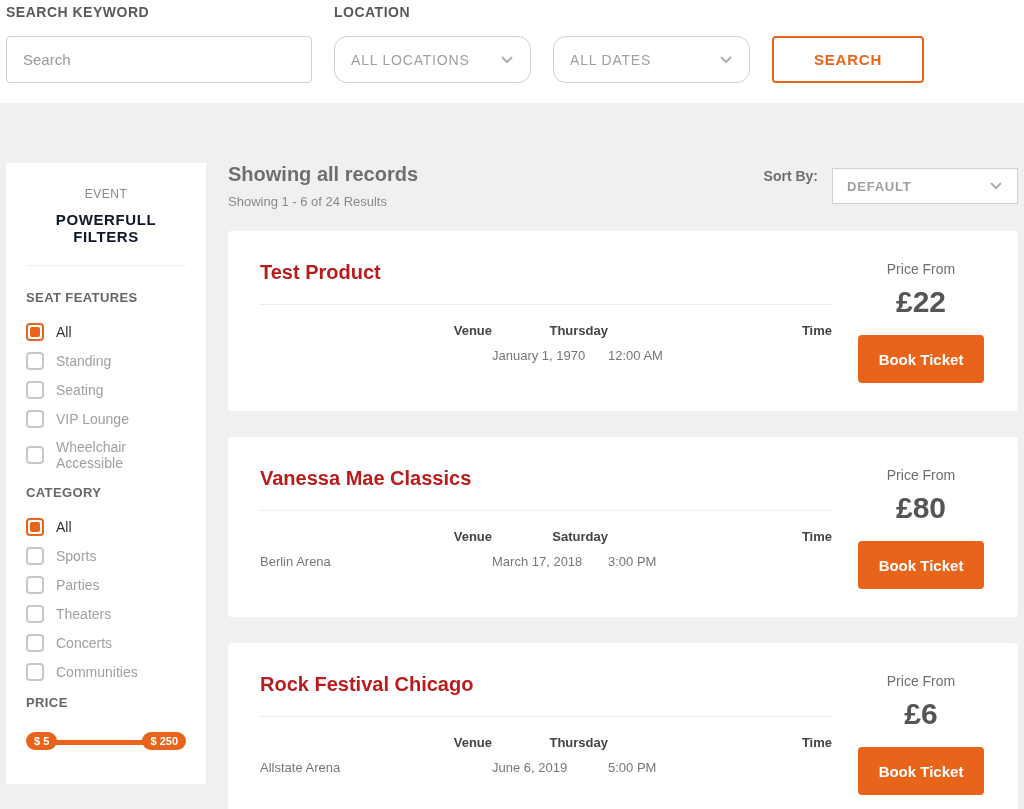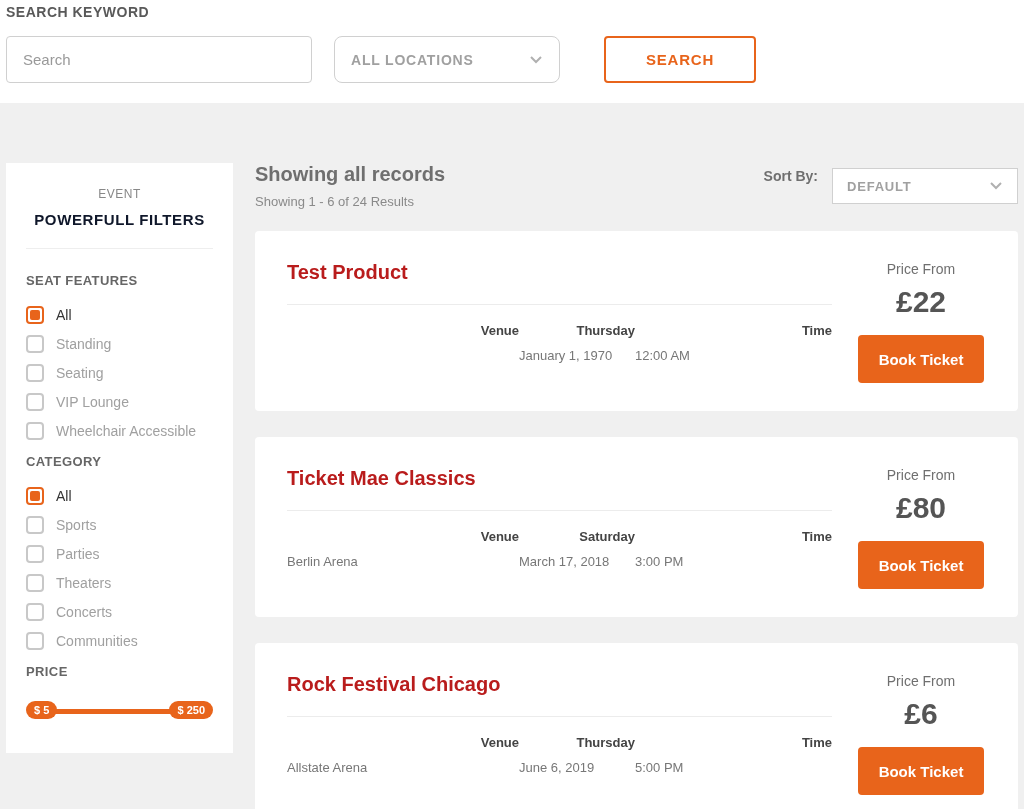--- a/index.html
+++ b/index.html
@@ -4,30 +4,30 @@
   <style>
     * { box-sizing: border-box; margin: 0; padding: 0; }
     body { font-family: -apple-system, BlinkMacSystemFont, "Segoe UI", Arial, sans-serif; background: #fff; color: #333; width: 1024px; }
     
     
     .search-row { display: flex; gap: 22px; padding: 4px 6px 20px 6px; align-items: flex-end; }
     .search-col { display: flex; flex-direction: column; }
     .search-label { font-size: 14px; font-weight: 700; color: #595959; letter-spacing: 0.5px; margin-bottom: 16px; }
     .search-input { width: 306px; height: 47px; border: 1px solid #d0d0d0; border-radius: 4px; padding: 0 16px; font-size: 15px; color: #444; outline: none; }
     .search-input::placeholder { color: #999; }
-    .select-box { width: 226px; height: 47px; border: 1px solid #d0d0d0; border-radius: 8px; padding: 0 16px; font-size: 14px; font-weight: 700; color: #a0a0a0; letter-spacing: 0.8px; display: flex; align-items: center; justify-content: space-between; cursor: pointer; background: #fff; }
+    .select-box { width: 197px; height: 47px; border: 1px solid #d0d0d0; border-radius: 13px; padding: 0 16px; font-size: 14px; font-weight: 400; color: #a0a0a0; letter-spacing: 0.8px; display: flex; align-items: center; justify-content: space-between; cursor: pointer; background: #fff; }
     .chevron { width: 14px; height: 14px; display: inline-flex; align-items: center; justify-content: center; }
     .chevron svg { width: 12px; height: 8px; fill: none; stroke: #b0b0b0; stroke-width: 2; }
     .search-btn { width: 152px; height: 47px; border: 2px solid #e8641b; border-radius: 4px; background: #fff; color: #e8641b; font-size: 15px; font-weight: 700; letter-spacing: 0.8px; cursor: pointer; }
 
     
     .main { background: #f0f0f0; padding: 60px 6px 0 6px; display: flex; gap: 22px; align-items: flex-start; }
 
     
-    .sidebar { width: 227px; background: #fff; border-radius: 0; padding: 24px 20px 30px 20px; }
+    .sidebar { width: 200px; background: #fff; border-radius: 0; padding: 24px 20px 30px 20px; }
     .sidebar-header { text-align: center; margin-bottom: 24px; padding-bottom: 20px; border-bottom: 1px solid #eee; }
     .sidebar-header .sm { font-size: 12px; color: #888; letter-spacing: 0.5px; margin-bottom: 10px; }
     .sidebar-header .lg { font-size: 15px; font-weight: 700; color: #0f172a; letter-spacing: 0.6px; }
     .filter-title { font-size: 13px; font-weight: 700; color: #666; letter-spacing: 0.4px; margin: 14px 0 18px 0; }
     .checkbox-row { display: flex; align-items: center; gap: 12px; margin-bottom: 11px; cursor: pointer; }
     .chk { width: 18px; height: 18px; border: 2px solid #c8c8c8; border-radius: 4px; display: inline-flex; align-items: center; justify-content: center; flex-shrink: 0; }
     .chk.checked { border-color: #e8641b; }
     .chk.checked::after { content: ""; width: 10px; height: 10px; background: #e8641b; border-radius: 2px; }
     .chk-label { font-size: 14px; color: #a0a0a0; }
     .chk-label.active { color: #333; font-weight: 500; }
@@ -66,30 +66,39 @@
   </style>
 </head>
 <body>
 
 <div class="search-row">
   <div class="search-col">
     <div class="search-label">SEARCH KEYWORD</div>
     <input class="search-input" type="text" placeholder="Search" style="">
   </div>
   <div class="search-col">
+    <div class="search-label">LOCATION</div>
     <div class="select-box">
       <span>ALL LOCATIONS</span>
       <span class="chevron">
           <svg viewBox="0 0 12 8">
             <polyline points="1,1 6,6 11,1"></polyline>
           </svg>
         </span>
     </div>
   </div>
   <div class="search-col">
+    <div class="select-box">
+      <span>ALL DATES</span>
+      <span class="chevron">
+          <svg viewBox="0 0 12 8">
+            <polyline points="1,1 6,6 11,1"></polyline>
+          </svg>
+        </span>
+    </div>
   </div>
   <button class="search-btn">SEARCH</button>
 </div>
 
 <div class="main">
 
   <aside class="sidebar">
     <div class="sidebar-header">
       <div class="sm">EVENT</div>
       <div class="lg">POWERFULL FILTERS</div>
@@ -191,21 +200,21 @@
               <div class="meta-col time">
                 <div class="meta-h">Time</div>
                 <div class="meta-v">12:00 AM</div>
               </div>
             </div>
           </div>
           <div class="card-side"><div class="price-from">Price From</div><div class="price">£22</div><button class="book-btn">Book Ticket</button></div>
         </div>
         <div class="card">
           <div class="card-main">
-            <div class="card-title">Ticket Mae Classics</div>
+            <div class="card-title">Vanessa Mae Classics</div>
             <div class="card-divider"></div>
             <div class="card-meta">
               <div class="meta-col venue">
                 <div class="meta-h">Venue</div>
                 <div class="meta-v">Berlin Arena</div>
               </div>
               <div class="meta-col date">
                 <div class="meta-h">Saturday</div>
                 <div class="meta-v">March 17, 2018</div>
               </div>

